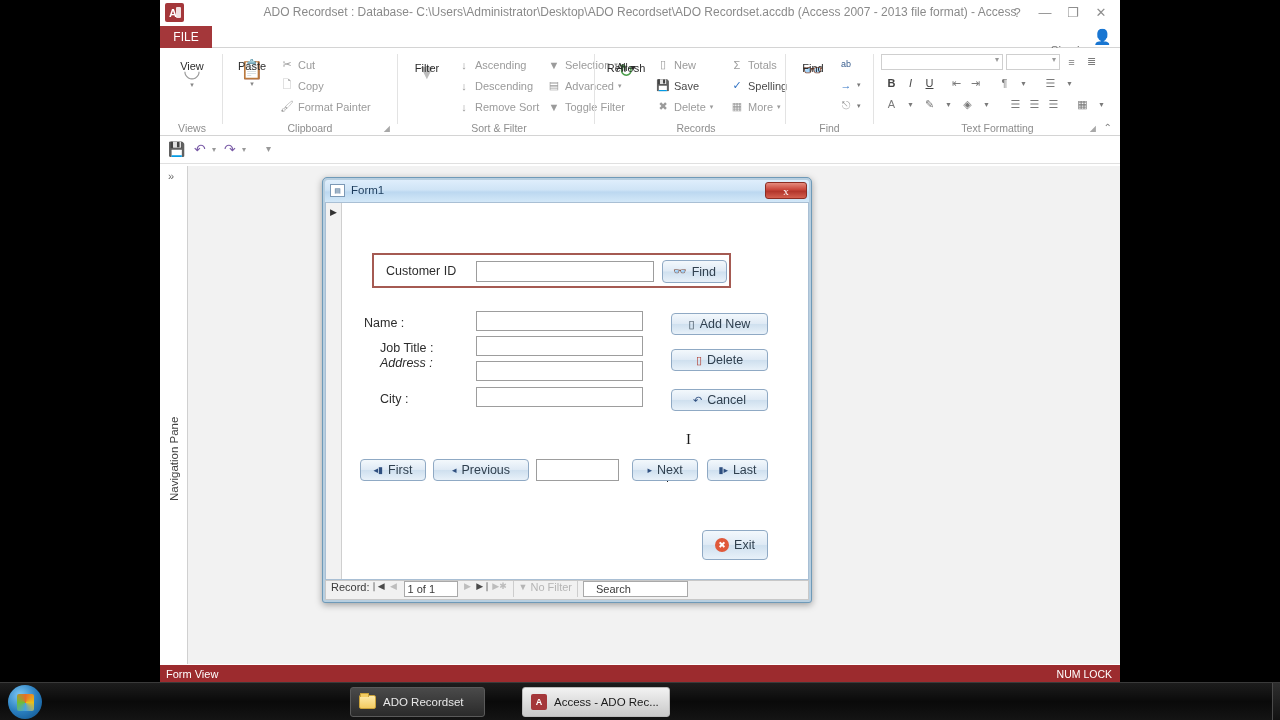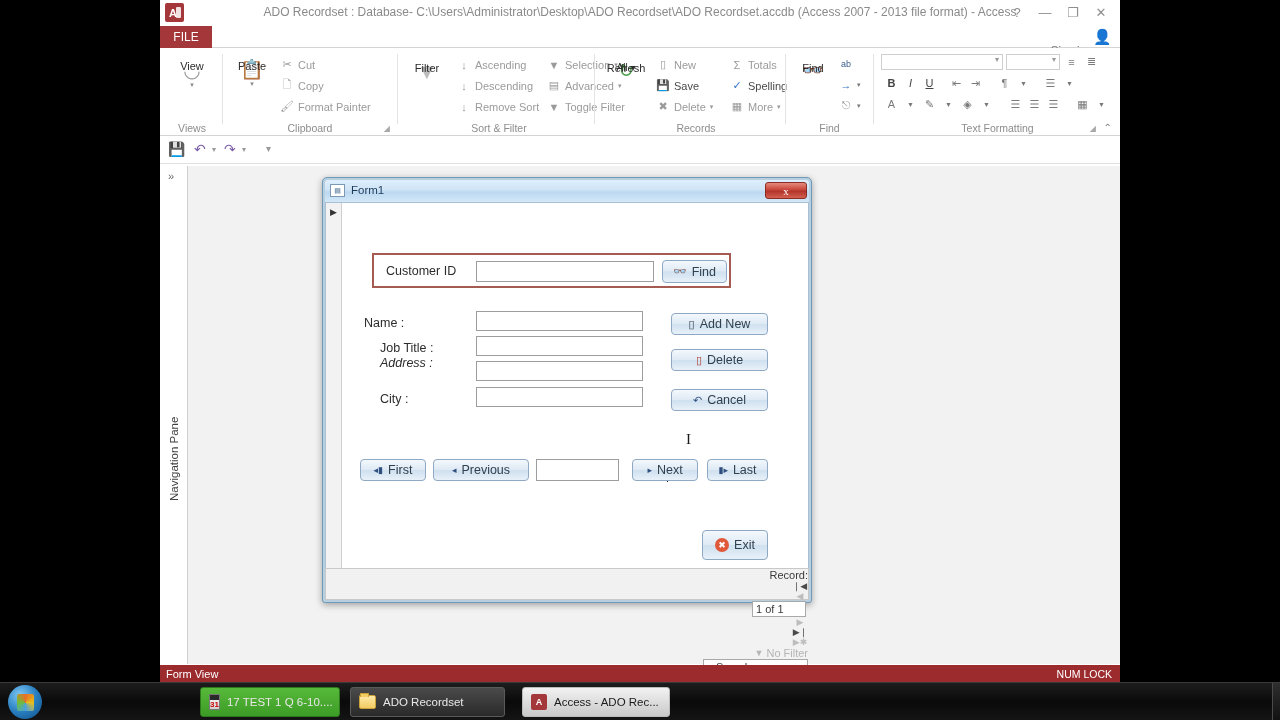--- a/index.html
+++ b/index.html
@@ -104,22 +104,22 @@
   .hl-box { position:absolute; left:46px; top:50px; width:359px; height:35px;
             border:2px solid #a55a52; }
   .lbl { position:absolute; font-size:12.5px; color:#2c2c2c; }
   .tbox { position:absolute; background:#fff; border:1px solid #9d9d9d; }
   .abtn { position:absolute; border:1px solid #8fa9c4; border-radius:4px;
           background:linear-gradient(180deg,#f3f8fc 0%,#dfeaf5 48%,#cfe0ef 52%,#e8f1f9 100%);
           display:flex; align-items:center; justify-content:center; gap:5px;
           font-size:12.5px; color:#30404f; }
   .abtn .gl { display:inline-flex; align-items:center; justify-content:center; font-size:11px; }
 
-  .f-nav { position:absolute; left:2px; right:2px; bottom:2px; height:32px; background:#f1f1f1;
-           border:1px solid #c8c8c8; display:flex; align-items:flex-end; font-size:11px; color:#3a3a3a;flex-direction:column; }
+  .f-nav { position:absolute; left:2px; right:2px; bottom:2px; height:20px; background:#f1f1f1;
+           border:1px solid #c8c8c8; display:flex; align-items:flex-start; font-size:11px; color:#3a3a3a; }
   .f-nav .navbtn { width:16px; text-align:center; font-size:9px; color:#4a4a4a; }
   .f-nav .navbtn.dim { color:#bdbdbd; }
   .f-nav .recbox { width:54px; height:16px; background:#fff; border:1px solid #a9a9a9; margin:0 2px;
                    font-size:11px; padding-left:3px; line-height:15px; }
   .f-nav .nofilter { color:#b5b5b5; display:flex; align-items:center; gap:3px; }
   .f-nav .searchbox { width:105px; height:16px; background:#fff; border:1px solid #a9a9a9;
                       font-size:11px; padding-left:12px; line-height:15px; color:#3a3a3a; }
   .vsep { width:1px; height:16px; background:#cdcdcd; margin:0 5px; }
 
   .caret { position:absolute; left:341px; top:262px; width:1px; height:17px; background:#1a1a1a; }
@@ -491,25 +491,21 @@
       <div class="left">Form View</div>
       <div class="right">NUM LOCK</div>
     </div>
   </div>
 
   <div id="taskbar">
     <div class="startbtn">
       <div class="orb"></div>
     </div>
 
-    <div class="tbitem media" style="left:200px;width:140px;">
-      <span class="film-ic">31</span>
-      <span>17 TEST 1 Q 6-10....</span>
-    </div>
-    <div class="tbitem plain" style="left:350px;width:155px;">
+    <div class="tbitem plain" style="left:350px;width:135px;">
       <span class="folder-ic"></span>
       <span>ADO Recordset</span>
     </div>
     <div class="tbitem active" style="left:522px;width:148px;">
       <span class="acc-ic">A</span>
       <span>Access - ADO Rec...</span>
     </div>
 
     <div class="showdesk"></div>
   </div>

